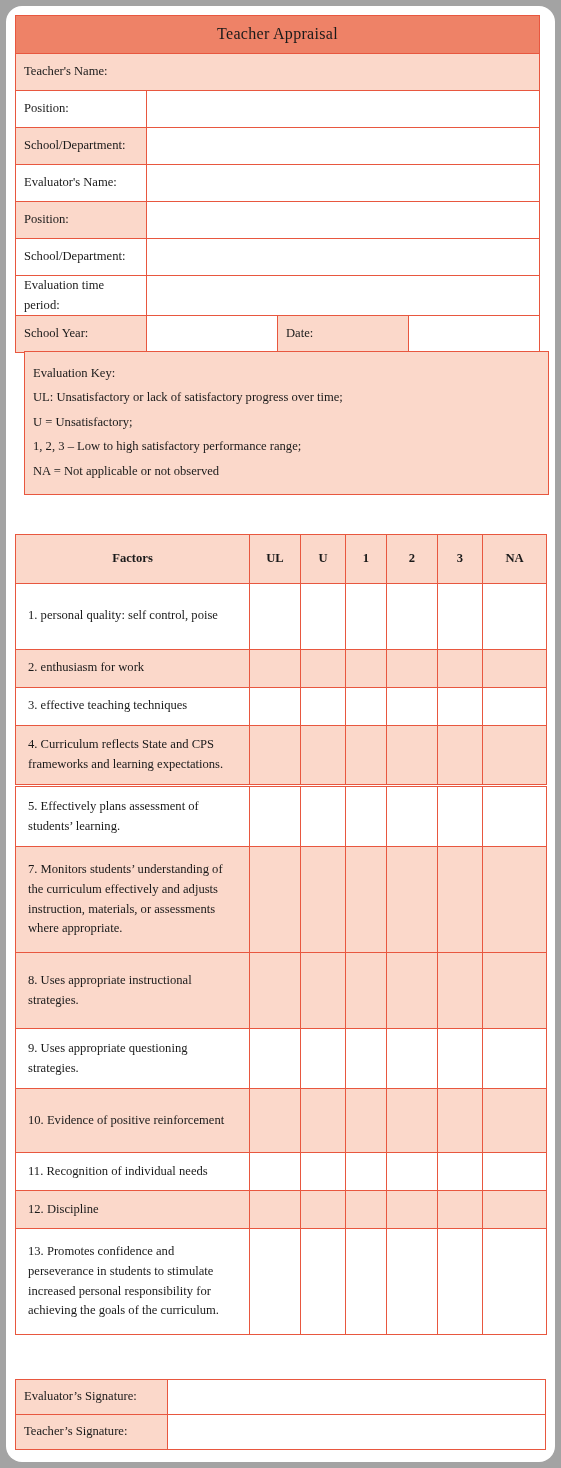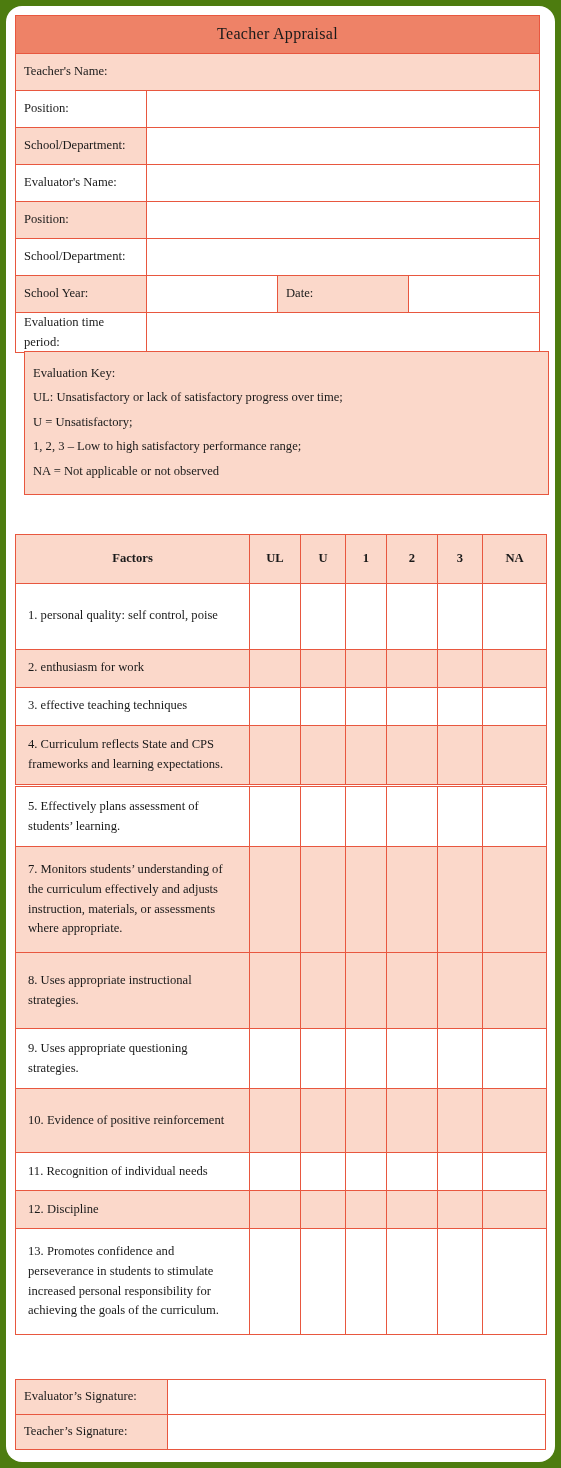--- a/index.html
+++ b/index.html
@@ -8,21 +8,21 @@
     background: #ffffff;
   }
   body {
     width: 561px; height: 1468px;
     font-family: "Liberation Serif", "DejaVu Serif", serif;
     overflow: hidden;
   }
   #page {
     position: relative;
     width: 561px; height: 1468px;
-    background: #4d7c0f;
+    background: #a3a3a3;
     padding: 0;
   }
   #sheet {
     position: absolute;
     left: 6px; top: 6px;
     width: 549px; height: 1456px;
     background: #ffffff;
     border-radius: 16px;
   }
   .tbl {
@@ -124,28 +124,28 @@
           </tr>
           <tr>
             <td class="shade" style="width:167px">Position:</td>
             <td colspan="3" class="blank"></td>
           </tr>
           <tr>
             <td class="blank" style="width:167px">School/Department:</td>
             <td colspan="3" class="blank"></td>
           </tr>
           <tr>
+            <td class="blank" style="width:167px">Evaluation time period:</td>
+            <td colspan="3" class="blank"></td>
+          </tr>
+          <tr>
             <td class="shade" style="width:167px">School Year:</td>
             <td class="blank" style="width:160px"></td>
             <td class="shade" style="width:58px">Date:</td>
             <td class="blank"></td>
-          </tr>
-          <tr>
-            <td class="blank" style="width:167px">Evaluation time period:</td>
-            <td colspan="3" class="blank"></td>
           </tr>
         </tbody>
     </table>
 
     <table class="tbl" id="key-table">
       <tbody>
         <tr>
           <td>
             <span class="kline">Evaluation Key:</span>
             <span class="kline">UL: Unsatisfactory or lack of satisfactory progress over time;</span>

